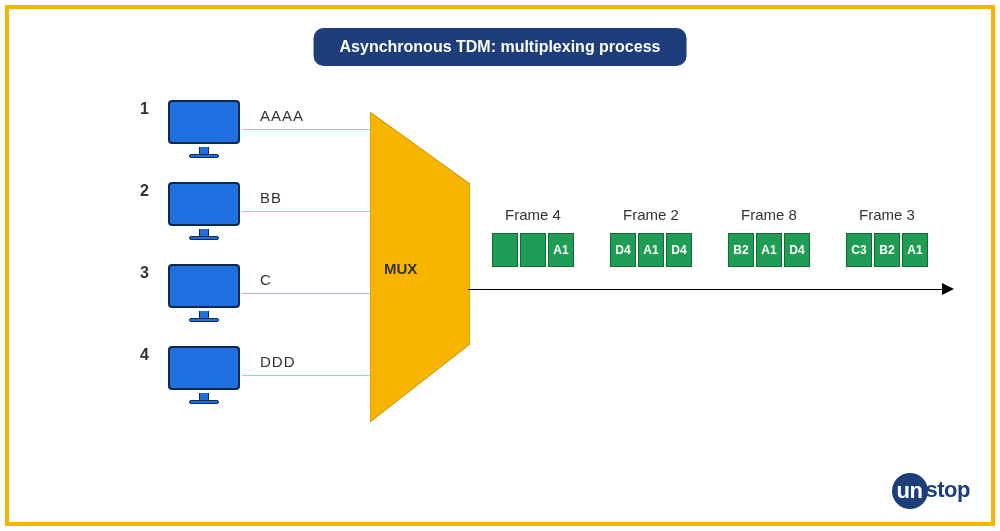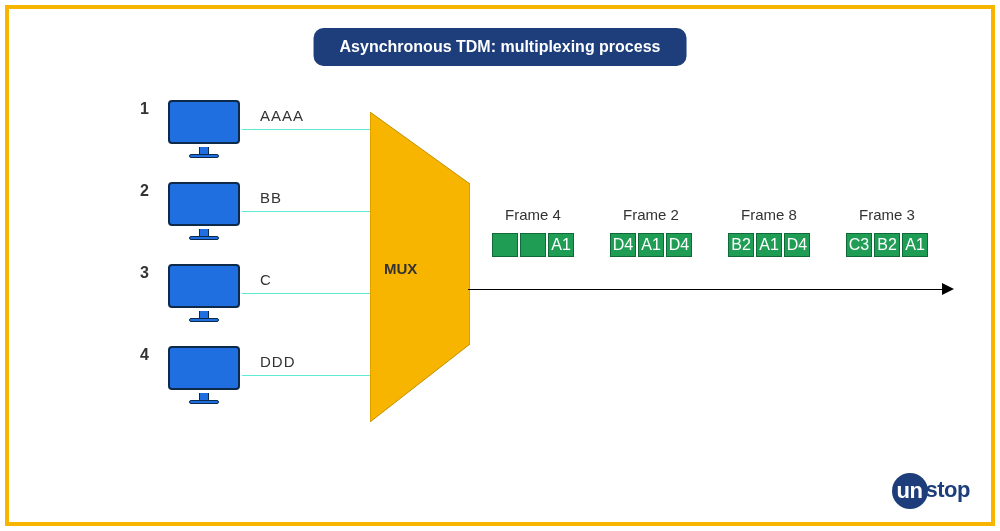--- a/index.html
+++ b/index.html
@@ -154,25 +154,25 @@
     font-size: 15px;
     color: #333;
     font-weight: 500;
   }
   .slots {
     display: flex;
     gap: 2px;
   }
   .slot {
     width: 26px;
-    height: 24px;
+    height: 34px;
     background: #1f9d55;
     color: #fff;
-    font-size: 16px;
-    font-weight: 400;
+    font-size: 12px;
+    font-weight: 700;
     display: flex;
     align-items: center;
     justify-content: center;
     border: 1px solid #0e6b38;
   }
   .slot.empty {
     background: #1f9d55;
   }
   
   .logo {

